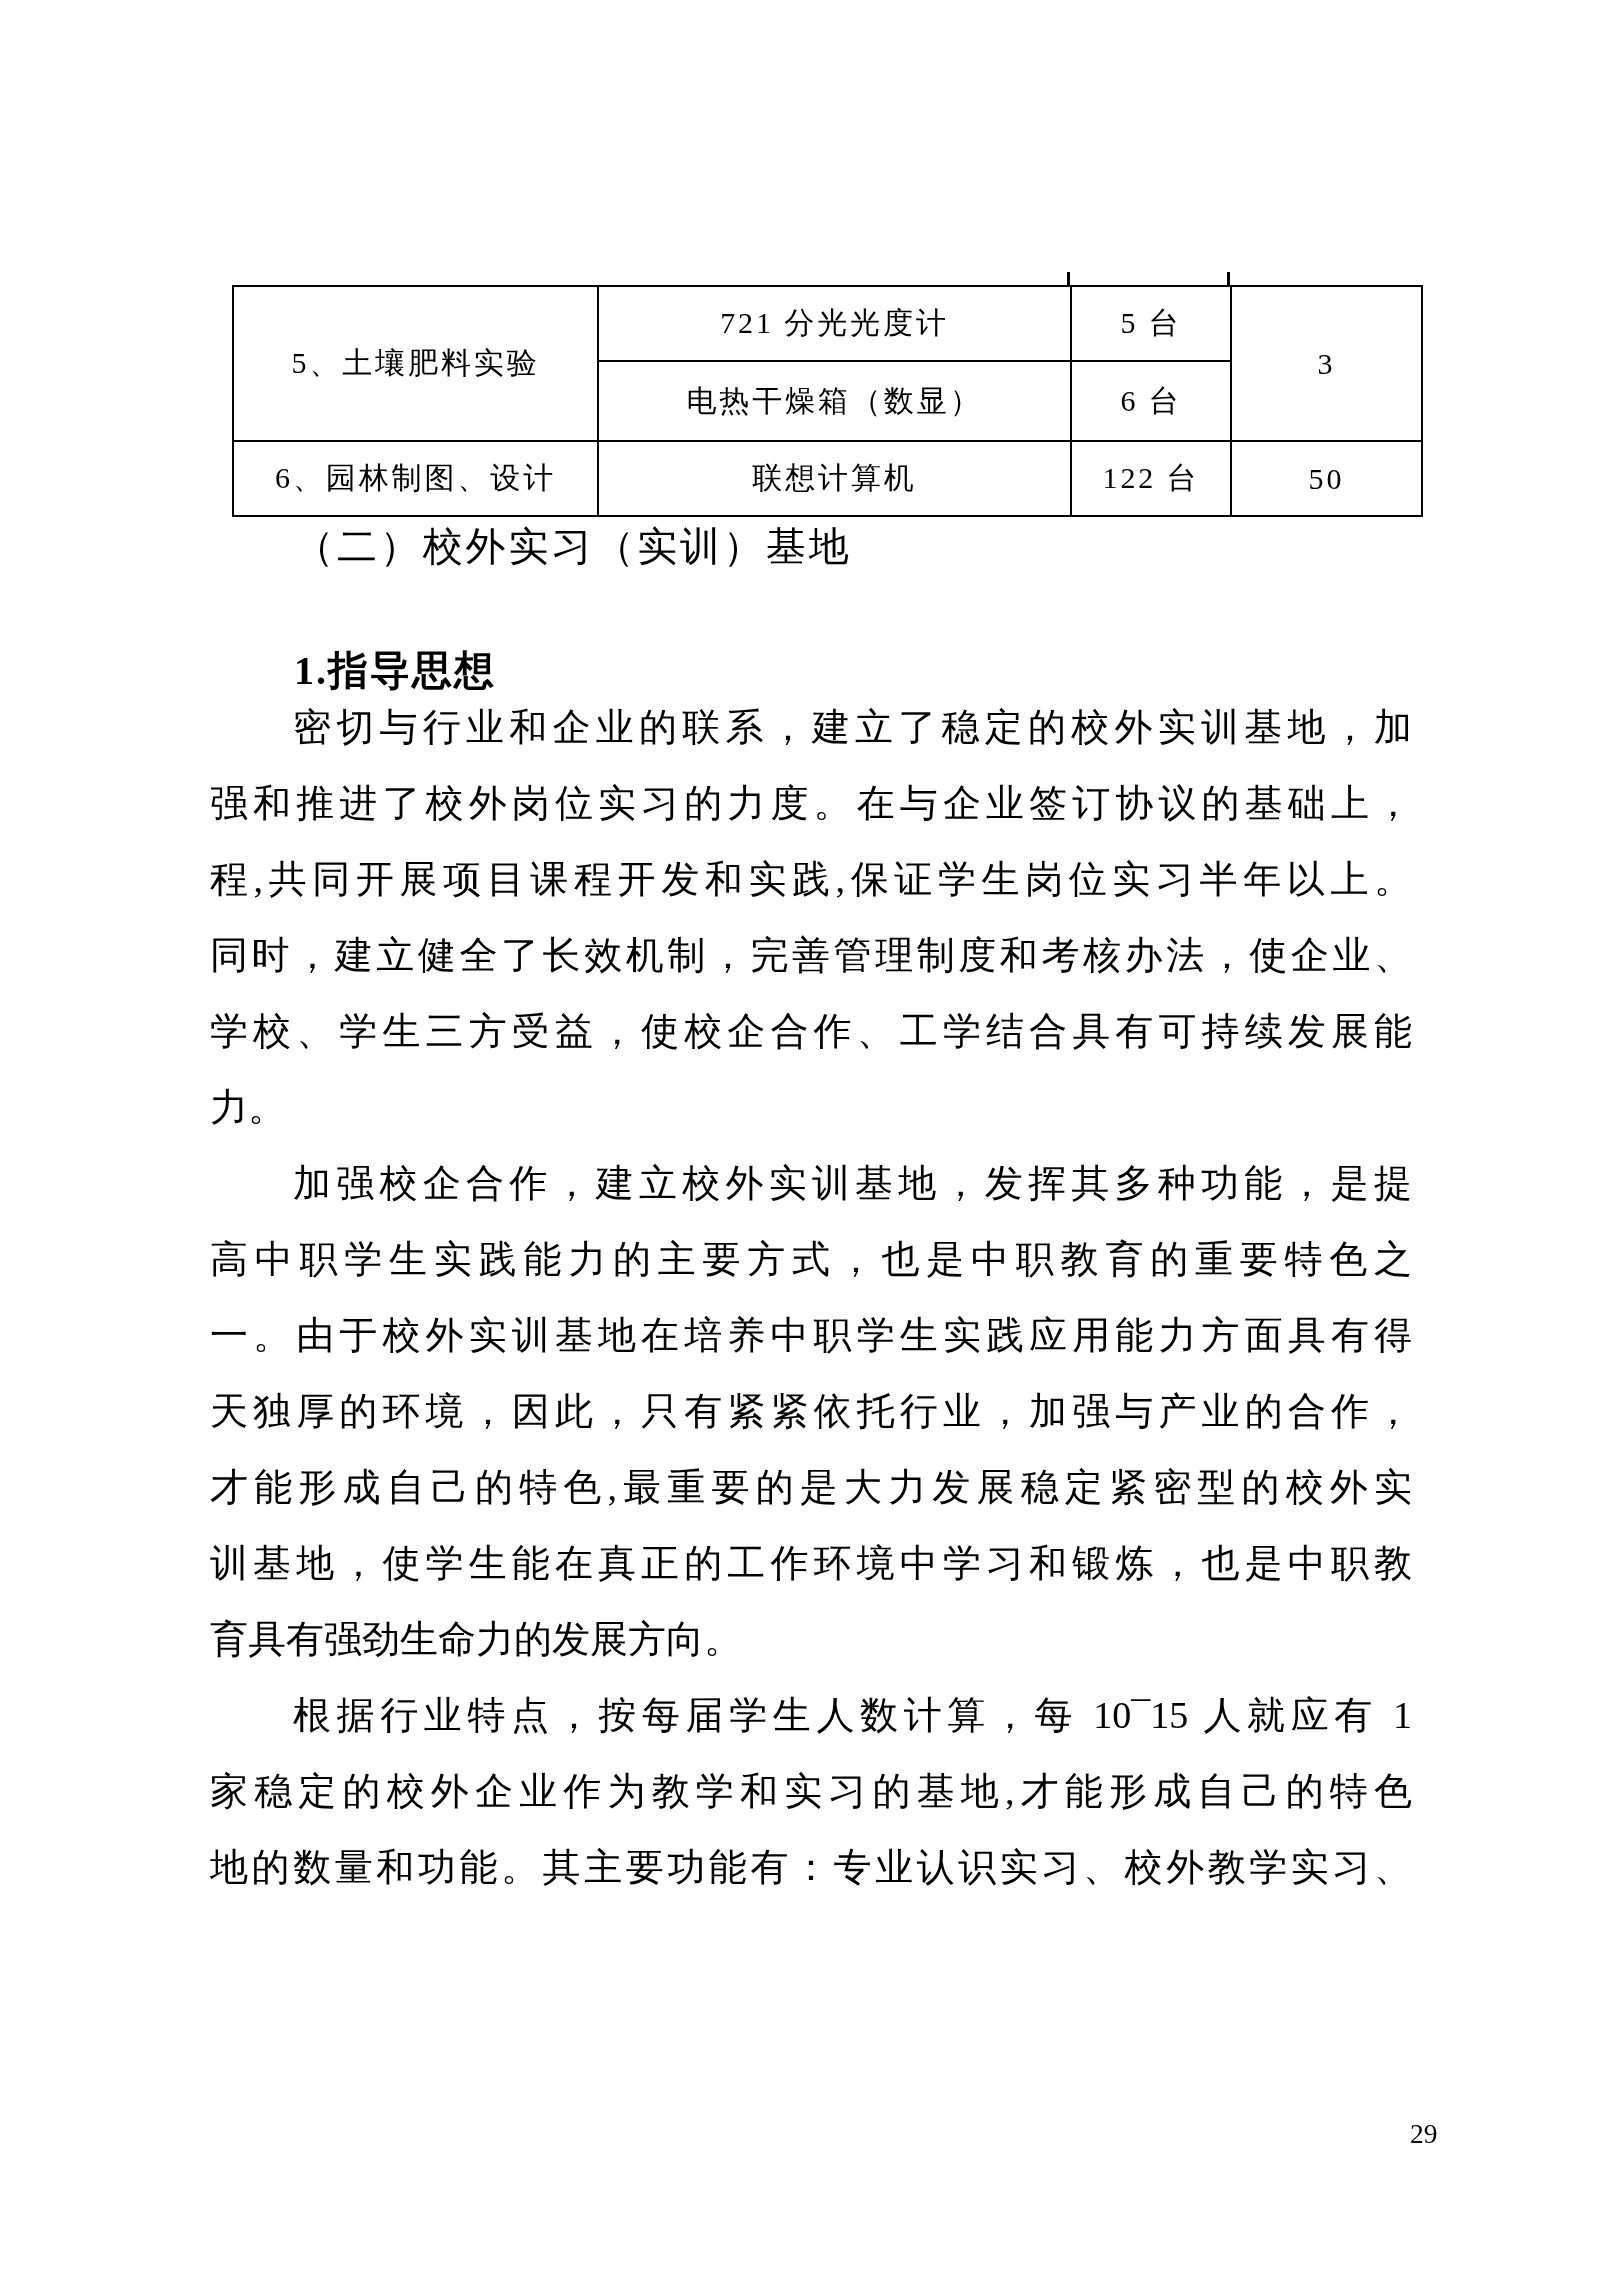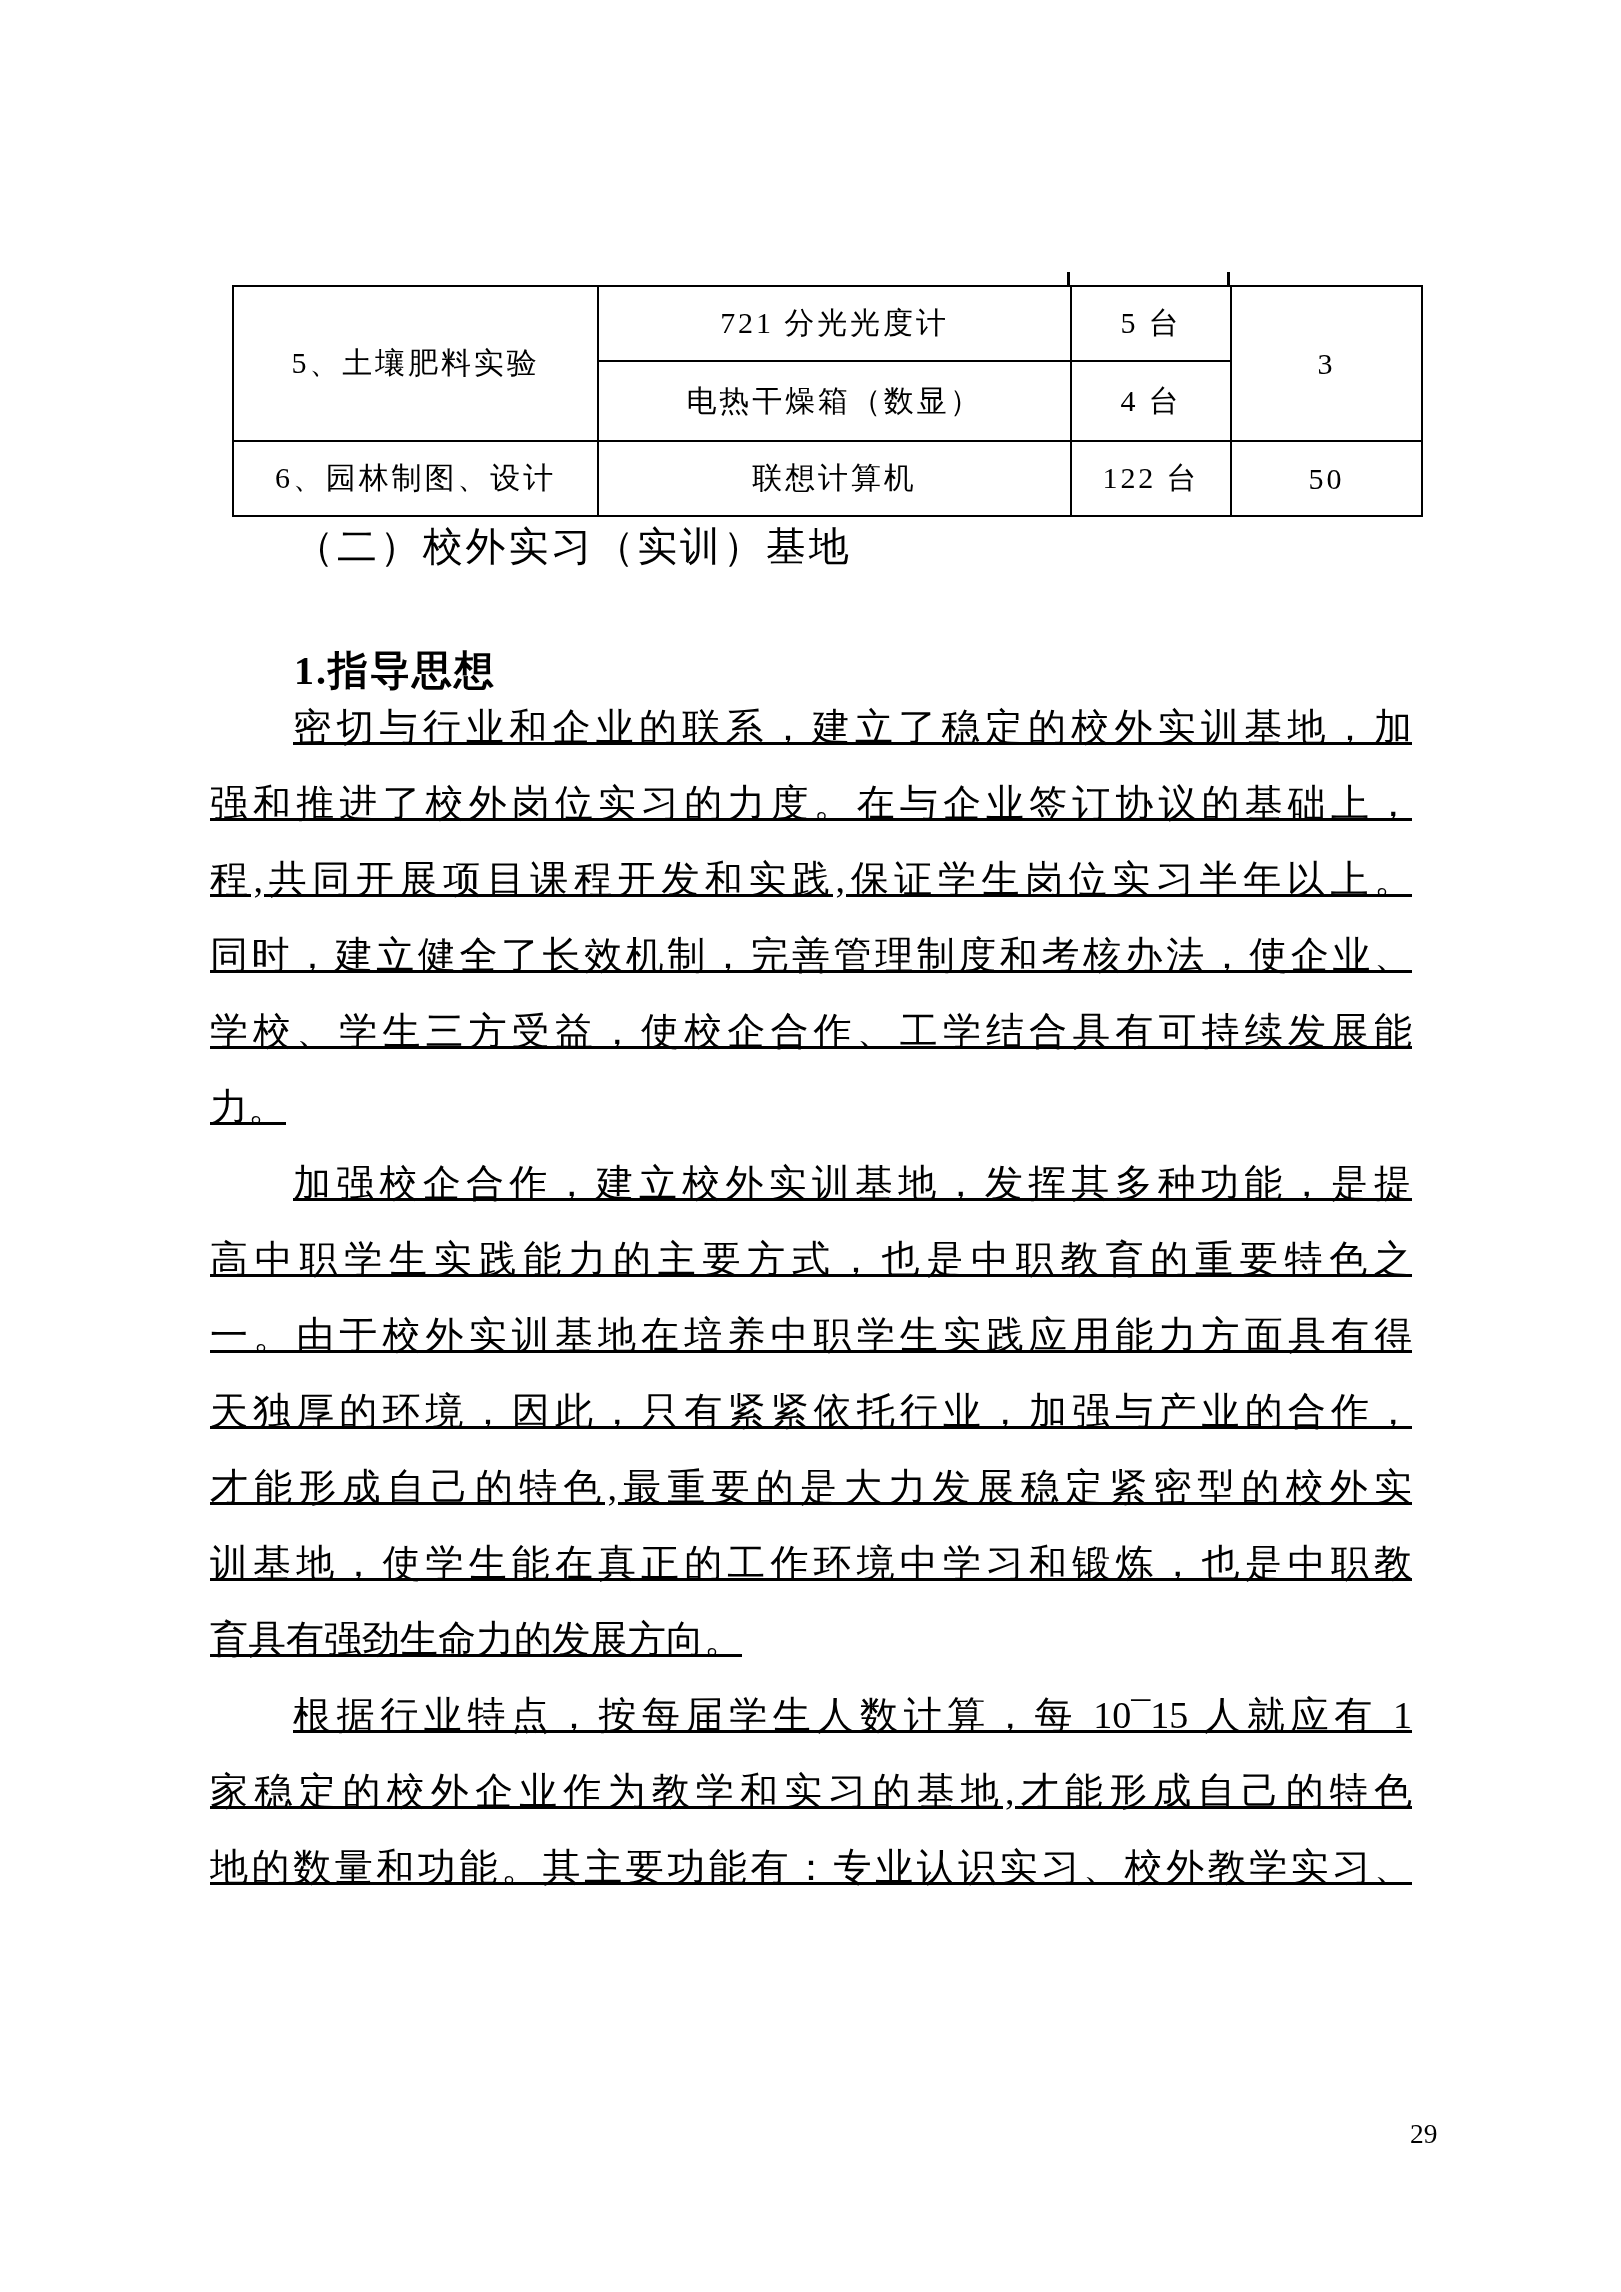--- a/index.html
+++ b/index.html
@@ -72,21 +72,20 @@
     top: 689px;
     width: 1202px;
     font-size: 38px;
   }
   .line {
     height: 76px;
     line-height: 76px;
     text-align: justify;
     text-align-last: justify;
     text-justify: inter-character;
-    text-decoration: underline;
   }
   .line.indent { text-indent: 83px; }
   .line.end { text-align-last: left; }
 
   
   .page-number {
     position: absolute;
     left: 1378px;
     top: 2115px;
     font-size: 27.4px;
@@ -111,21 +110,21 @@
     </colgroup>
     <tbody>
       <tr style="height:61px">
         <td rowspan="2">5、土壤肥料实验</td>
         <td>721 分光光度计</td>
         <td>5 台</td>
         <td rowspan="2">3</td>
       </tr>
       <tr style="height:80px">
         <td>电热干燥箱（数显）</td>
-        <td>4 台</td>
+        <td>6 台</td>
       </tr>
       <tr style="height:52px">
         <td>6、园林制图、设计</td>
         <td>联想计算机</td>
         <td>122 台</td>
         <td>50</td>
       </tr>
     </tbody>
   </table>
 

